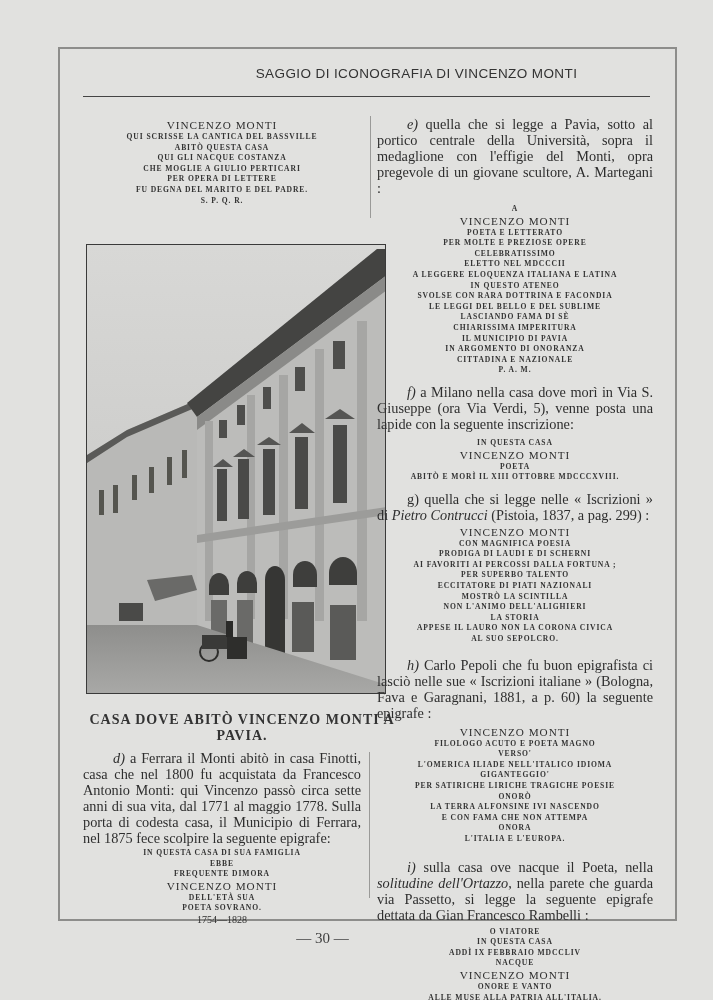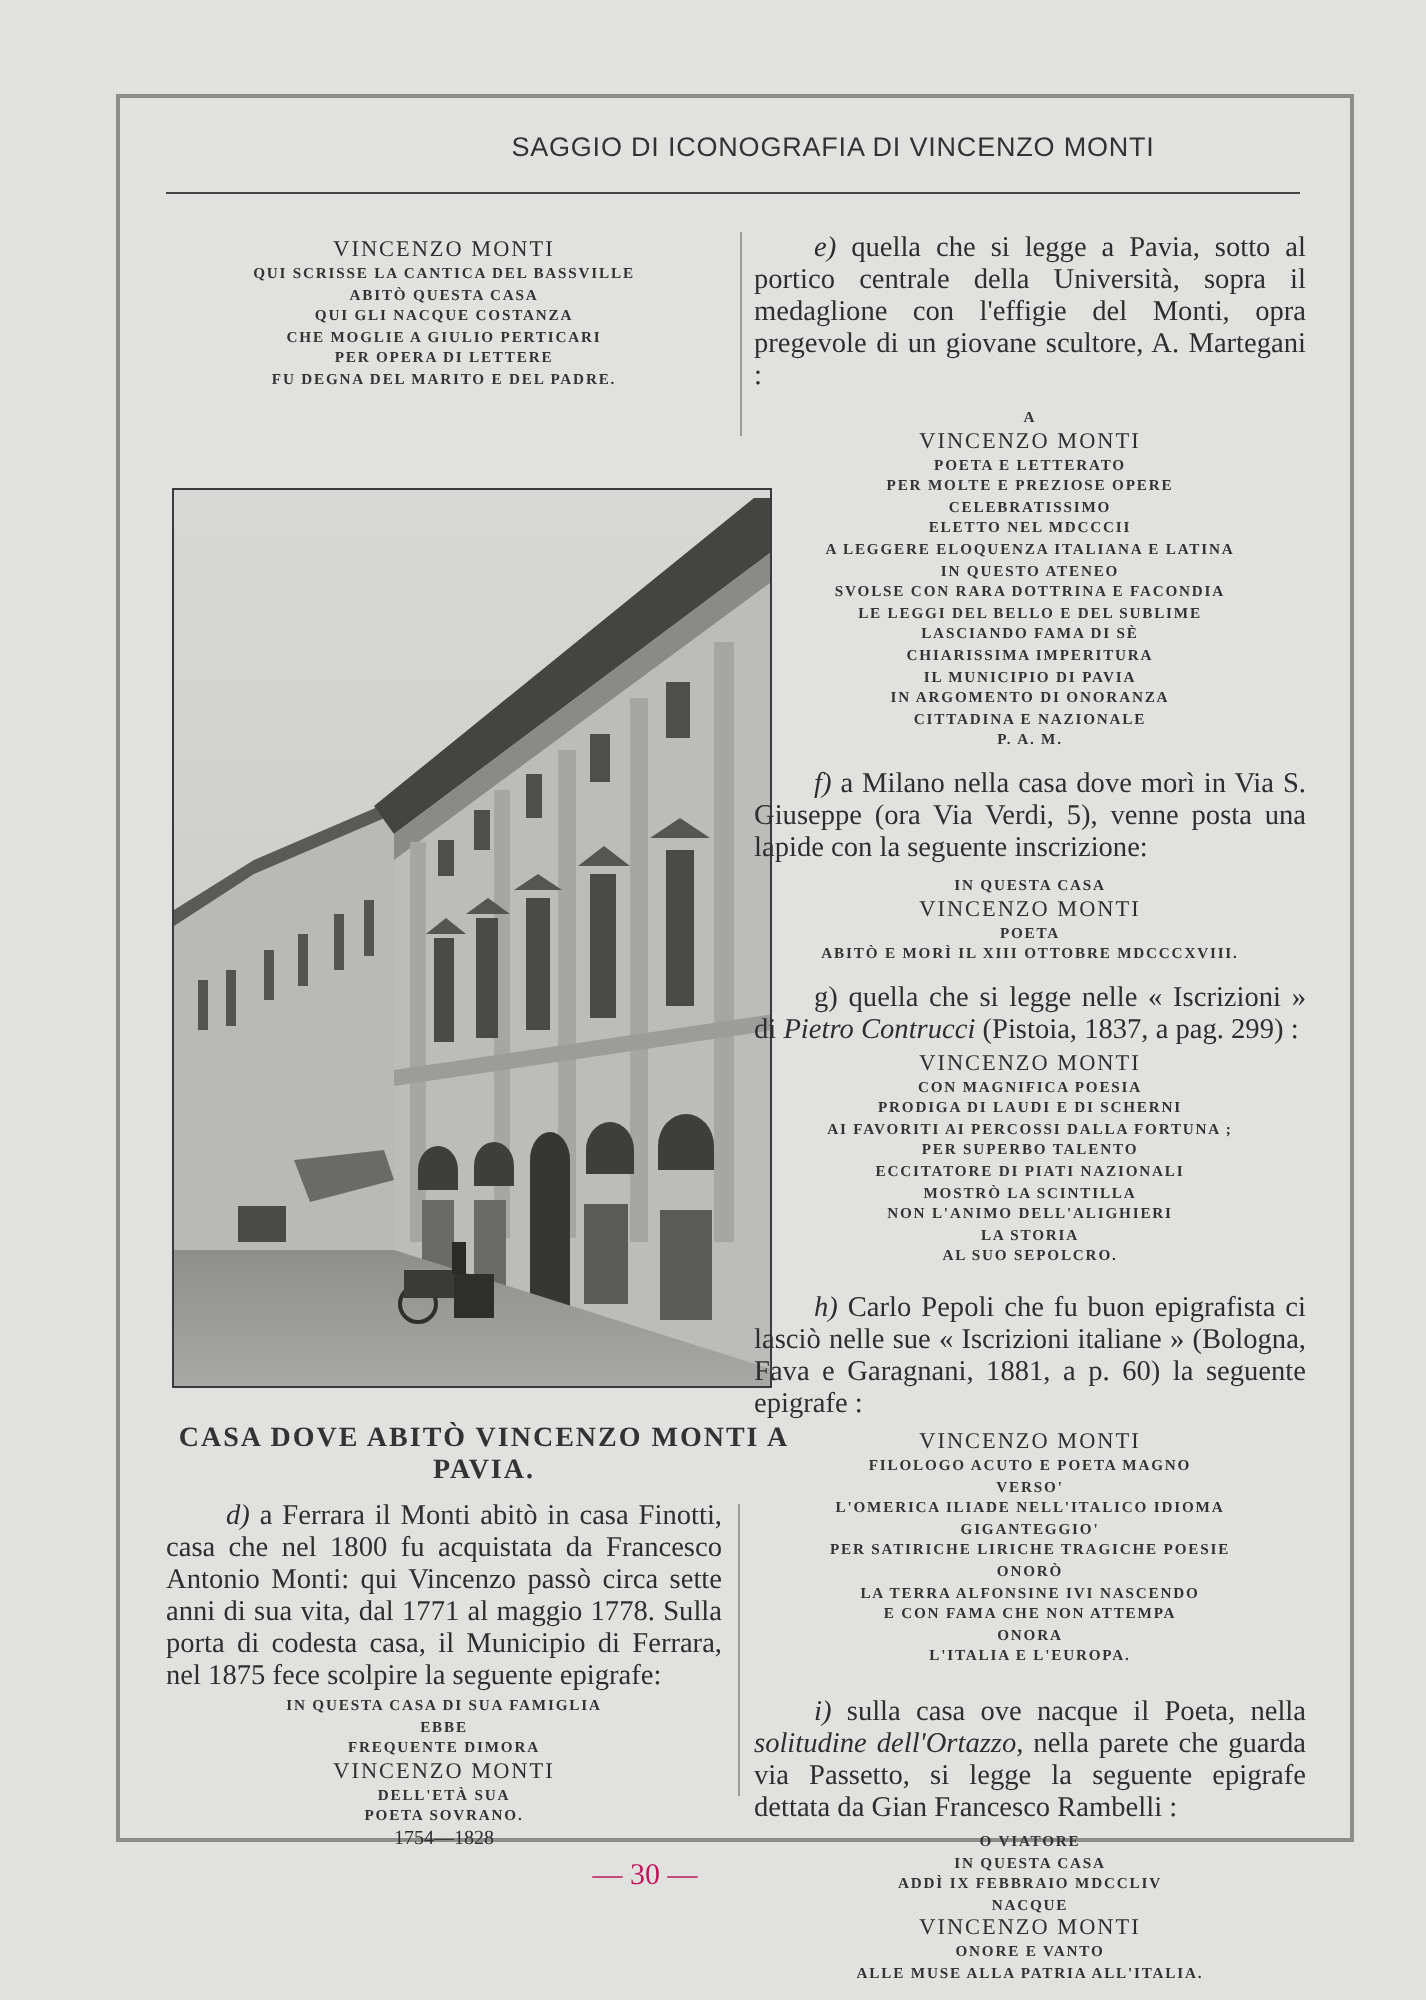--- a/index.html
+++ b/index.html
@@ -41,21 +41,21 @@
     position:absolute; left:86px; top:244px; width:300px; height:450px;
     border:1.5px solid #3a3a3a; box-sizing:border-box; overflow:hidden;
     background:#bdbdbb;
   }
   .caption {
     position:absolute; left:83px; top:712px; width:318px; text-align:center;
     font-size:14px; letter-spacing:1px; font-weight:bold; color:#333;
   }
   .page-num {
     position:absolute; left:0; top:930px; width:645px; text-align:center;
-    font-size:15px; color:#be185d;
+    font-size:15px; color:#404040;
   }
 </style>
 </head>
 <body>
 
 <div class="frame"></div>
 <div class="running-head">SAGGIO DI ICONOGRAFIA DI VINCENZO MONTI</div>
 <div class="head-rule"></div>
 
 <div class="vrule" style="left:370px; top:116px; height:102px;"></div>
@@ -63,20 +63,21 @@
 
 <div class="col col-left" style="top:116px;">
   <div class="epi" style="margin-top:3px;">
     <span class="big">VINCENZO MONTI</span>
     <span class="l">QUI SCRISSE LA CANTICA DEL BASSVILLE</span>
     <span class="l">ABITÒ QUESTA CASA</span>
     <span class="l">QUI GLI NACQUE COSTANZA</span>
     <span class="l">CHE MOGLIE A GIULIO PERTICARI</span>
     <span class="l">PER OPERA DI LETTERE</span>
     <span class="l">FU DEGNA DEL MARITO E DEL PADRE.</span>
+    <span class="l">S. P. Q. R.</span>
   </div>
 </div>
 
 <div class="photo">
   <svg width="300" height="450" viewBox="0 0 300 450">
     <defs>
       <linearGradient id="sky" x1="0" y1="0" x2="0" y2="1">
         <stop offset="0" stop-color="#d8d8d6"></stop>
         <stop offset="1" stop-color="#c4c4c2"></stop>
       </linearGradient>
@@ -198,20 +199,21 @@
   <div class="epi" style="margin-top:3px;">
     <span class="big">VINCENZO MONTI</span>
     <span class="l">CON MAGNIFICA POESIA</span>
     <span class="l">PRODIGA DI LAUDI E DI SCHERNI</span>
     <span class="l">AI FAVORITI AI PERCOSSI DALLA FORTUNA ;</span>
     <span class="l">PER SUPERBO TALENTO</span>
     <span class="l">ECCITATORE DI PIATI NAZIONALI</span>
     <span class="l">MOSTRÒ LA SCINTILLA</span>
     <span class="l">NON L'ANIMO DELL'ALIGHIERI</span>
     <span class="l">LA STORIA</span>
+    <span class="l">APPESE IL LAURO NON LA CORONA CIVICA</span>
     <span class="l">AL SUO SEPOLCRO.</span>
   </div>
 
   <p class="body indent" style="margin-top:12px;"><span class="it">h)</span> <span>Carlo Pepoli che fu buon epigrafista ci lasciò nelle sue « Iscrizioni italiane » (Bologna, Fava e Garagnani, 1881, a p. 60) la seguente epigrafe :</span></p>
   <div class="epi" style="margin-top:5px;">
     <span class="big">VINCENZO MONTI</span>
     <span class="l">FILOLOGO ACUTO E POETA MAGNO</span>
     <span class="l">VERSO'</span>
     <span class="l">L'OMERICA ILIADE NELL'ITALICO IDIOMA</span>
     <span class="l">GIGANTEGGIO'</span>

